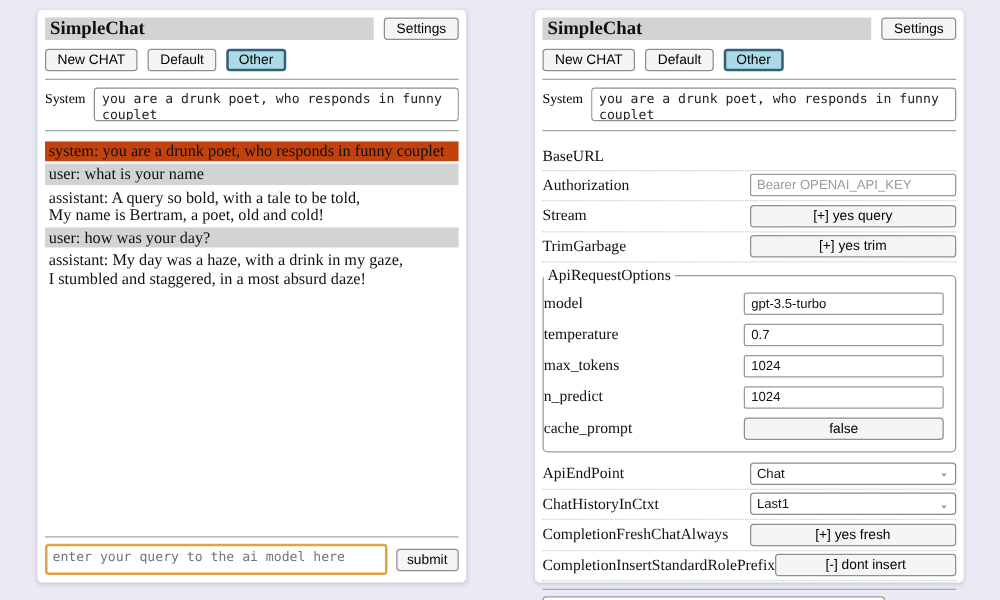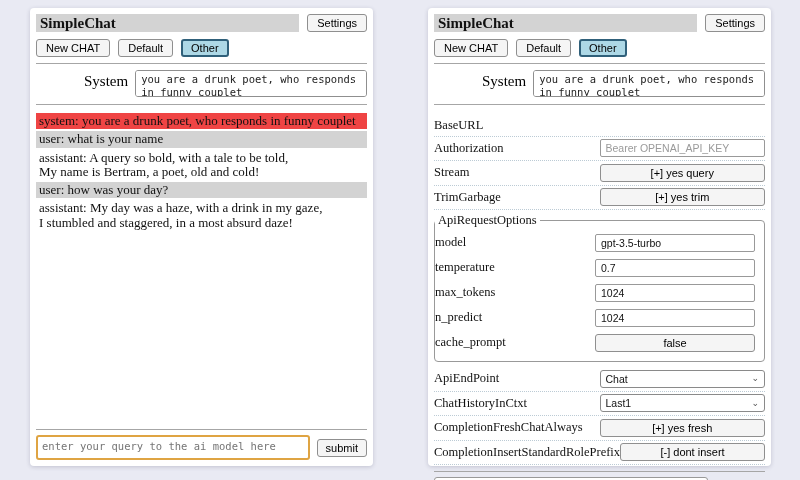--- a/index.html
+++ b/index.html
@@ -40,38 +40,38 @@
     padding: 2px 9px;
     cursor: pointer;
     white-space: nowrap;
   }
   .session-row { display: flex; gap: 8px; margin-top: 7px; }
   .btn.active { background: #add8e6; border: 2px solid #30607a; padding: 1px 8px; }
 
   hr.divider { border: none; border-top: 1px solid #a6a6a6; margin: 6px 0 5px 0; width: 100%; }
 
   .system-row { display: flex; gap: 7px; margin: 1px 0; }
-  .system-label { font-size: 15px; padding-top: 3px; margin-left: 48px; }
+  .system-label { font-size: 11px; padding-top: 3px; }
   .system-textarea {
     flex: 1; height: 27px;
     font-family: "DejaVu Sans Mono", monospace;
     font-size: 10.5px; color: #222;
     border: 1px solid #8f8f8f; border-radius: 3px;
     padding: 2px 5px; resize: none; outline: none;
     line-height: 1.25;
   }
 
   
   .chat-area { flex: 1; overflow: hidden; margin-top: 3px; }
   .msg {
     font-size: 13px; line-height: 1.1;
     padding: 1px 3px; margin-bottom: 2px;
     white-space: pre-line; color: #111;
   }
-  .msg.system { background: #ef4444; }
+  .msg.system { background: #c2410c; }
   .msg.user   { background: #d3d3d3; }
   .msg.assistant { background: #ffffff; }
 
   
   .settings-area { margin-top: 5px; }
   .srow {
     display: grid; grid-template-columns: 1fr 1fr;
     align-items: center;
     padding: 2.5px 0 3px 0;
     border-bottom: 1px dotted #bccbd5;

